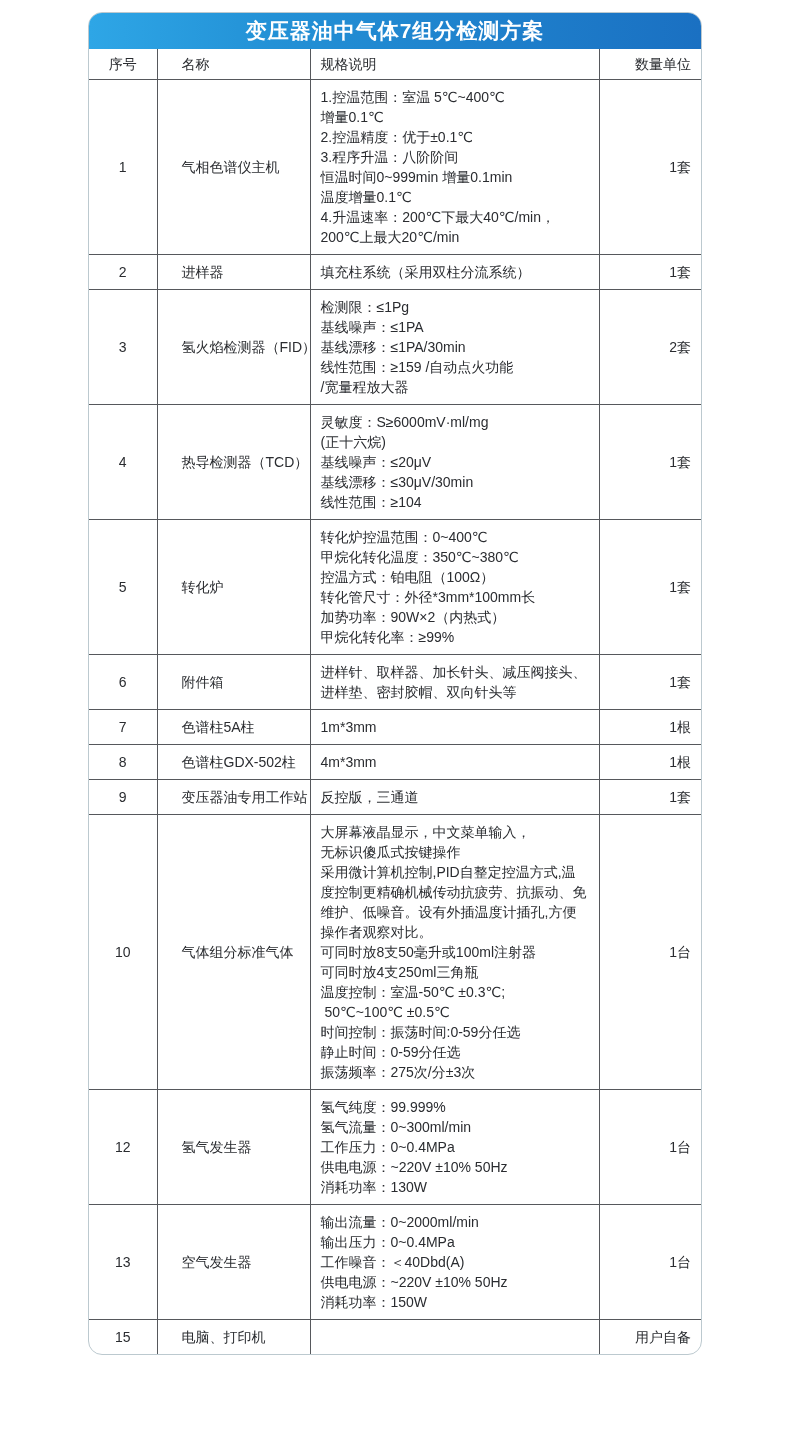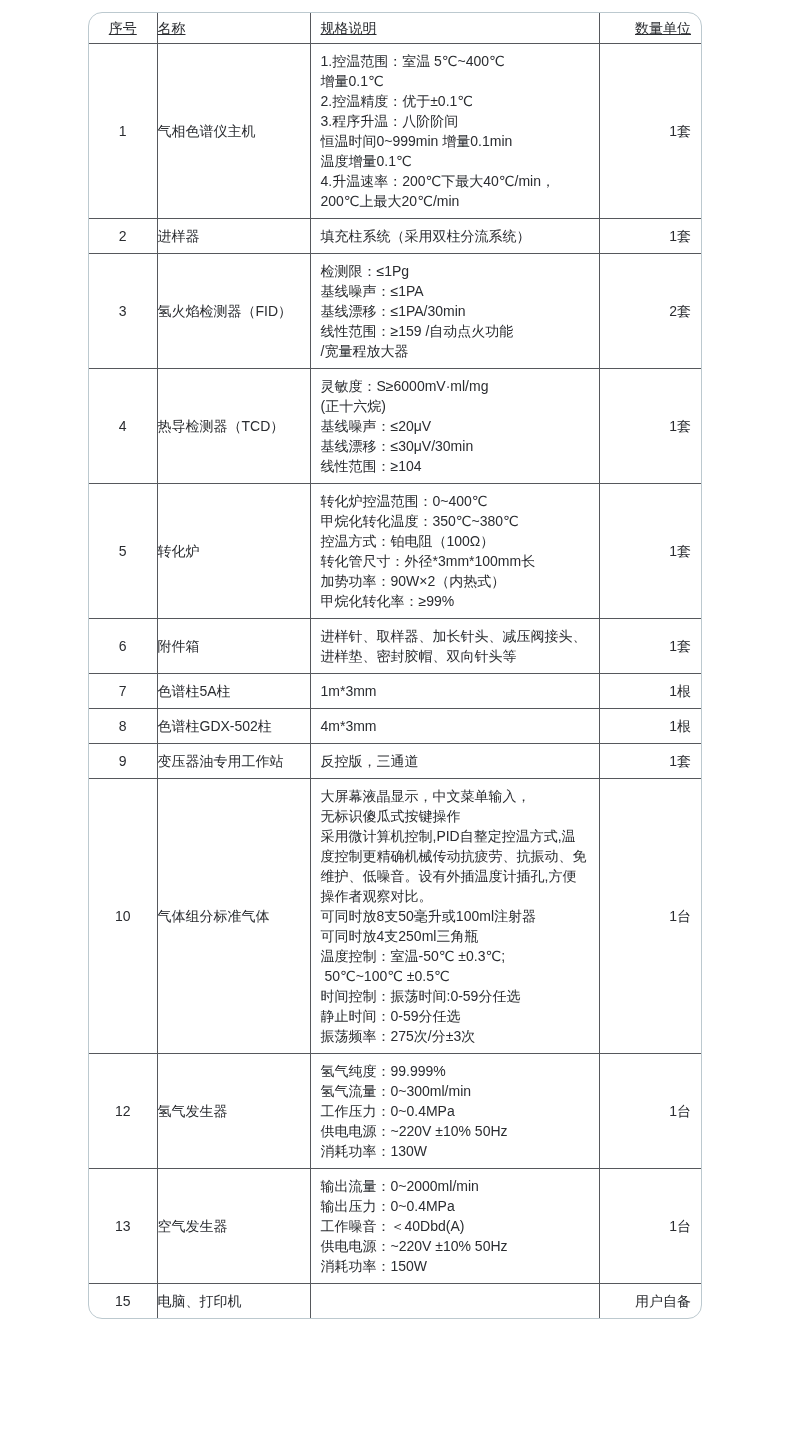--- a/index.html
+++ b/index.html
@@ -39,33 +39,36 @@
   th, td {
     border: 1px solid #56585c;
     font-size: 14px;
     line-height: 20px;
     vertical-align: middle;
     font-weight: normal;
   }
   thead th { padding: 5px 10px; text-align: left; }
   tbody td { padding: 7px 10px; }
   .c-no   { width: 68px;  text-align: center; padding-left: 2px; padding-right: 2px; }
-  .c-name { width: 153px; text-align: left; white-space: nowrap; padding-left: 0; padding-right: 4px; margin-top: 32px; }
+  .c-name { width: 153px; text-align: left; white-space: nowrap; padding-left: 24px; padding-right: 4px; margin-top: 32px; }
   .c-spec { width: 289px; text-align: left; white-space: pre-wrap; word-break: break-word; margin-top: 9px; }
   .c-qty  { text-align: right; padding-left: 12px; }
   
   table tr > *:first-child { border-left: none; }
   table tr > *:last-child  { border-right: none; }
-  table thead tr th { border-top: none; text-decoration: underline; }
+  table thead tr th { border-top: none; }
   table tbody tr:last-child td { border-bottom: none; }
 </style>
 </head>
 <body>
 
 <div class="card">
+  <div class="card-header">
+    <h1>变压器油中气体7组分检测方案</h1>
+  </div>
   <table>
     <thead>
       <tr>
         <th class="c-no">序号</th>
         <th class="c-name">名称</th>
         <th class="c-spec">规格说明</th>
         <th class="c-qty">数量单位</th>
       </tr>
     </thead>
     <tbody id="rows">

